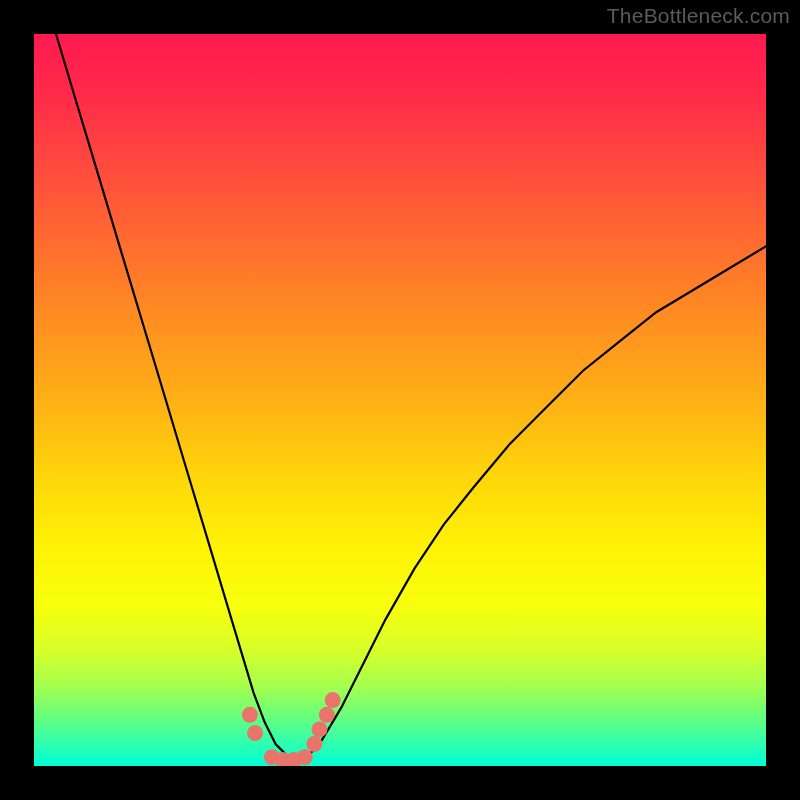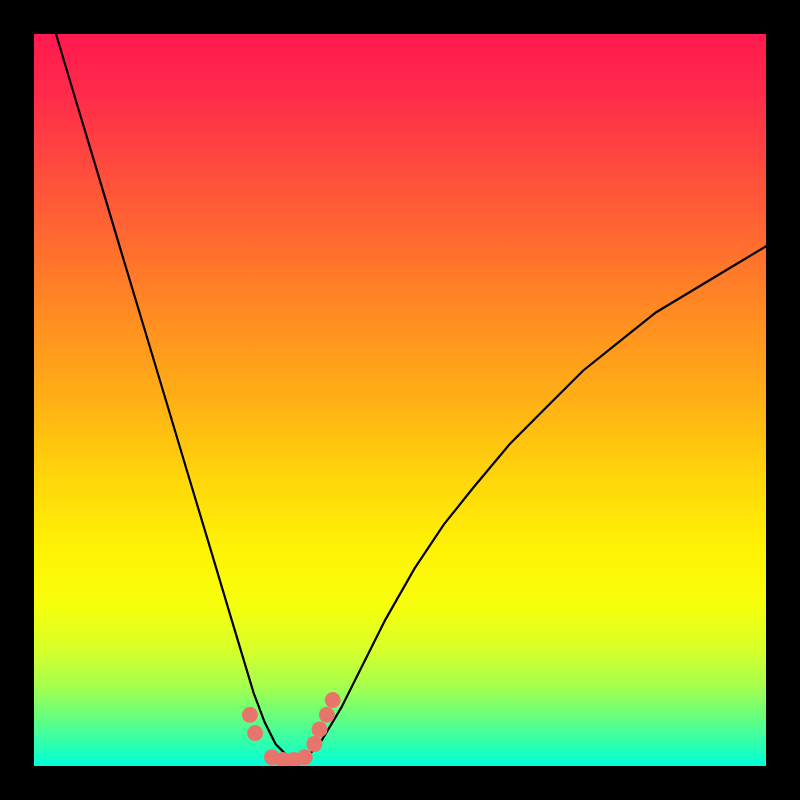--- a/index.html
+++ b/index.html
@@ -67,20 +67,21 @@
     top: 0;
     width: 732px;
     height: 732px;
     overflow: visible;
   }
 </style>
 </head>
 <body>
 
 <div class="frame">
+  <div class="watermark">TheBottleneck.com</div>
 
   <div class="plot-area">
     <div class="gradient"></div>
 
     <svg class="curve" viewBox="0 0 732 732" preserveAspectRatio="none">
       <path fill="none" stroke="#000000" stroke-width="2.2" stroke-linecap="round" d="M22.0 0.0 L43.9 73.2 L65.9 146.4 L87.8 219.6 L109.8 292.8 L131.8 366.0 L153.7 439.2 L175.7 512.4 L197.6 585.6 L219.6 658.8 L230.6 688.1 L241.6 710.0 L252.5 721.0 L263.5 724.7 L274.5 721.0 L285.5 710.0 L307.4 673.4 L329.4 629.5 L351.4 585.6 L380.6 534.4 L409.9 490.4 L439.2 453.8 L475.8 409.9 L512.4 373.3 L549.0 336.7 L585.6 307.4 L622.2 278.2 L658.8 256.2 L695.4 234.2 L732.0 212.3"></path>
       <g fill="#e8746b">
           <circle cx="215.9" cy="680.8" r="8"></circle>
           <circle cx="221.1" cy="699.1" r="8"></circle>
           <circle cx="237.9" cy="723.2" r="8"></circle>

